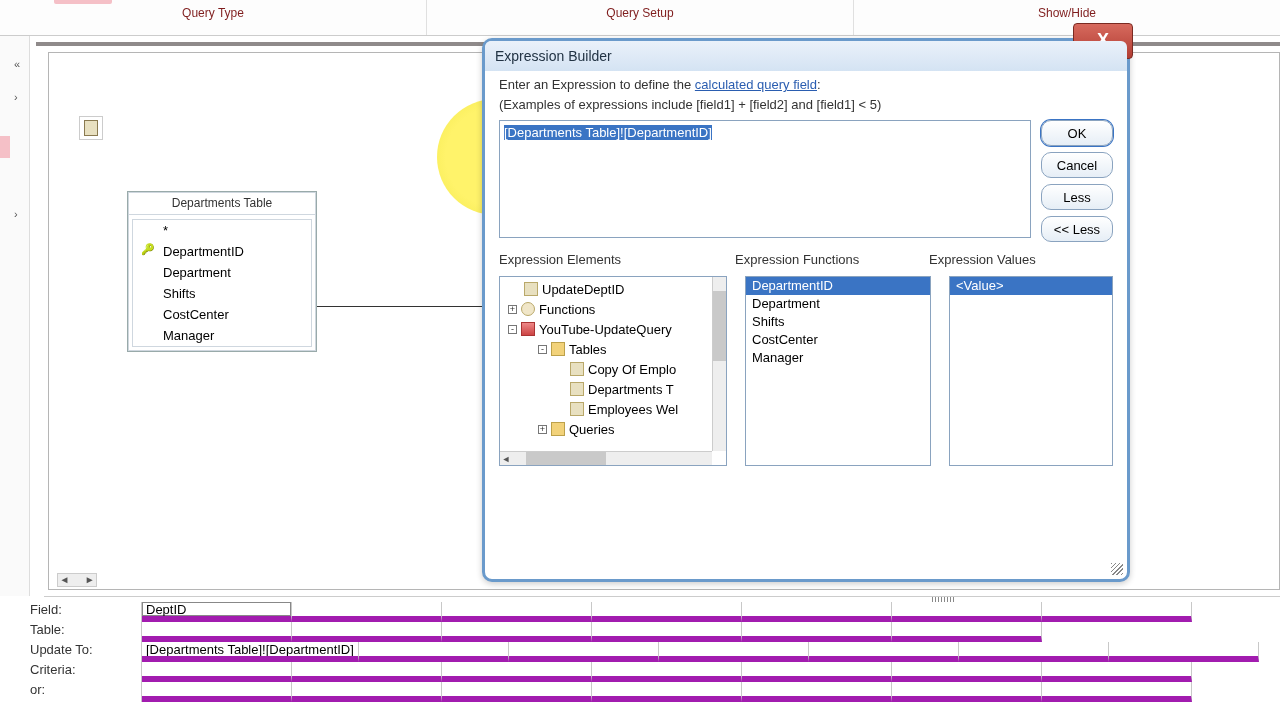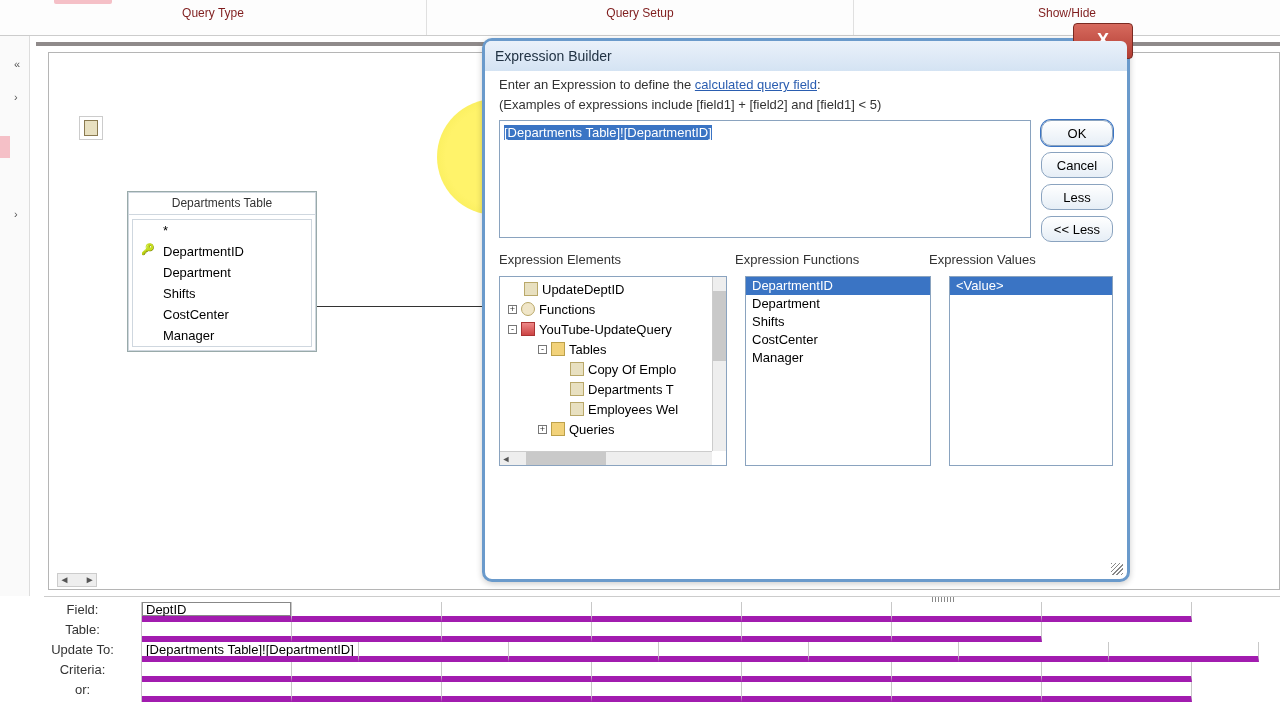--- a/index.html
+++ b/index.html
@@ -82,21 +82,21 @@
   .dlg-resize { position: absolute; right: 4px; bottom: 4px; width: 12px; height: 12px; background: repeating-linear-gradient(135deg, #888 0 1px, transparent 1px 3px); }
 
   
   .qgrid-sep { position: absolute; left: 44px; right: 0; top: 596px; height: 6px; background: #fff; border-top: 1px solid #ccc; }
   .qgrid-handle { position: absolute; left: 932px; top: 597px; height: 5px; width: 24px; background: repeating-linear-gradient(90deg, #888 0 1px, transparent 1px 3px); }
   .bottom-scroll { position: absolute; left: 50px; top: 580px; width: 40px; height: 14px; background: #eee; border: 1px solid #ccc; display: flex; }
   .bottom-scroll span { width: 13px; text-align: center; font-size: 10px; color: #555; }
 
   .qgrid { position: absolute; left: 30px; right: 0; top: 602px; bottom: 0; background: #fff; }
   .qrow { display: flex; height: 20px; align-items: stretch; }
-  .qrow-label { width: 112px; text-align: center; padding-right: 6px; font-size: 13px; color: #333; border-right: 1px solid #c8c8c8; }
+  .qrow-label { width: 112px; text-align: left; padding-right: 6px; font-size: 13px; color: #333; border-right: 1px solid #c8c8c8; }
   .qcell { border-right: 1px solid #c8c8c8; border-bottom: 6px solid #a21caf; padding: 0 4px; font-size: 13px; min-width: 150px; white-space: nowrap; overflow: hidden; }
   .qcell.active { box-shadow: inset 0 0 0 1px #888; }
   .qcell:first-of-type { width: 256px; min-width: 256px; }
 </style>
 </head>
 <body>
 
 <div class="ribbon">
   <div class="pink-tab"></div>
   <div class="rib-group">Query Type</div>

